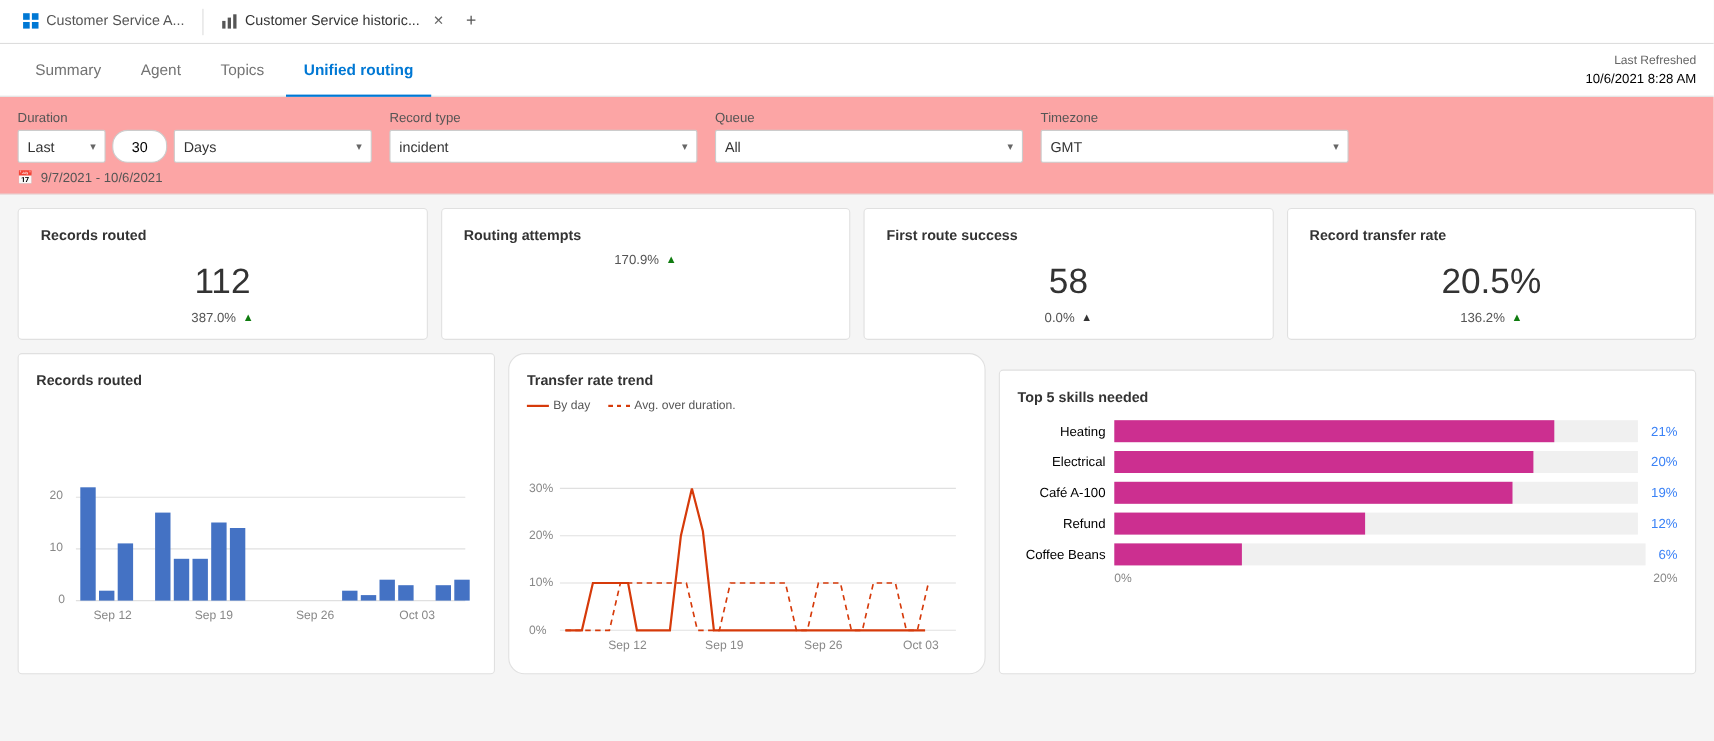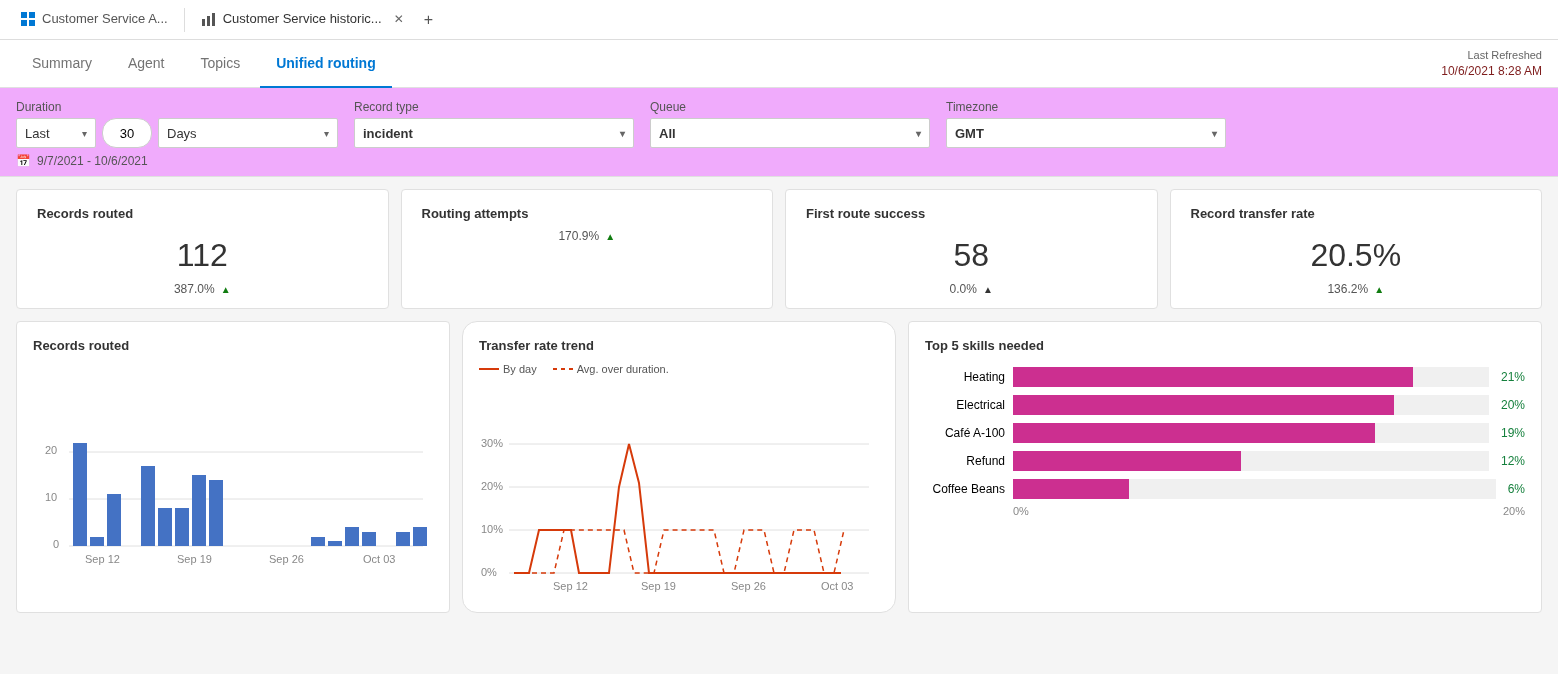--- a/index.html
+++ b/index.html
@@ -31,38 +31,38 @@
     .nav-tab {
       padding: 0 16px; height: 48px; display: flex; align-items: center;
       cursor: pointer; font-size: 14px; color: #737373;
       border-bottom: 2px solid transparent; margin-right: 4px;
     }
     .nav-tab.active { color: #0078d4; border-bottom-color: #0078d4; font-weight: 600; }
     .last-refreshed {
       position: absolute; right: 16px; top: 8px;
       font-size: 11px; color: #666; text-align: right; line-height: 1.4;
     }
-    .last-refreshed .refresh-value { color: #7f1d1d; font-size: 12px; }
+    .last-refreshed .refresh-value { color: #000000; font-size: 12px; }
 
     
     .filters {
-      background: #f0abfc; padding: 12px 16px 8px; border-bottom: 1px solid #e0e0e0;
+      background: #fca5a5; padding: 12px 16px 8px; border-bottom: 1px solid #e0e0e0;
     }
     .filter-row { display: flex; align-items: flex-start; gap: 16px; }
     .filter-group { display: flex; flex-direction: column; gap: 4px; }
     .filter-label { font-size: 12px; color: #555; font-weight: 500; }
     .filter-control { display: flex; align-items: center; gap: 6px; }
     .filter-select {
       border: 1px solid #ccc; border-radius: 2px; padding: 4px 8px;
       font-size: 13px; background: #fff; cursor: pointer;
       display: flex; align-items: center; gap: 4px; min-width: 80px;
       height: 30px;
     }
     .filter-select-wide { min-width: 180px; }
-    .filter-select-widest { min-width: 280px; font-weight: bold; }
+    .filter-select-widest { min-width: 280px; }
     .chevron { font-size: 10px; color: #666; margin-left: auto; }
     .filter-input {
       border: 1px solid #ccc; border-radius: 14px; padding: 4px 8px;
       font-size: 13px; width: 50px; height: 30px; text-align: center;
     }
     .date-range { font-size: 12px; color: #555; margin-top: 6px; display: flex; align-items: center; gap: 6px; }
     .calendar-icon { font-size: 12px; }
 
     
     .content { padding: 12px 16px; background: #f5f5f5; }
@@ -78,38 +78,38 @@
     .kpi-footer { display: flex; align-items: center; justify-content: center; gap: 6px; font-size: 12px; color: #555; }
 
     
     .charts-row { display: flex; gap: 12px; }
     .chart-card {
       background: #fff; border: 1px solid #e0e0e0;
       border-radius: 4px; padding: 16px;
     }
     .chart-card.bar-chart { flex: 0 0 430px; }
     .chart-card.line-chart { flex: 0 0 430px; border-radius: 15px; }
-    .chart-card.skills-chart { flex: 1; }
+    .chart-card.skills-chart { flex: 1; margin-top: 15px; }
     .chart-title { font-size: 13px; font-weight: 600; color: #333; margin-bottom: 10px; }
     .chart-legend { display: flex; gap: 16px; font-size: 11px; color: #555; margin-bottom: 8px; }
     .legend-line { display: flex; align-items: center; gap: 4px; }
     .legend-solid { width: 20px; height: 2px; background: #d63a0a; display: inline-block; }
     .legend-dashed { width: 20px; height: 2px; background: #d63a0a; display: inline-block;
       background: repeating-linear-gradient(90deg, #d63a0a 0, #d63a0a 4px, transparent 4px, transparent 8px); }
 
     
     svg { overflow: visible; }
 
     
     .skills-list { display: flex; flex-direction: column; gap: 8px; padding-top: 4px; }
     .skill-row { display: flex; align-items: center; gap: 8px; }
     .skill-label { font-size: 12px; color: #000000; text-align: right; width: 80px; flex-shrink: 0; }
     .skill-bar-container { flex: 1; height: 20px; background: #f0f0f0; position: relative; }
     .skill-bar { height: 100%; background: #cc2f90; }
-    .skill-pct { font-size: 12px; color: #15803d; margin-left: 4px; flex-shrink: 0; }
+    .skill-pct { font-size: 12px; color: #3b82f6; margin-left: 4px; flex-shrink: 0; }
     .skills-axis { display: flex; justify-content: space-between; font-size: 11px; color: #888; margin-top: 6px; padding-left: 88px; }
   </style>
 </head>
 <body>
 
 <div class="tab-bar">
   <div class="tab-item">
     <svg class="tab-icon" viewBox="0 0 16 16" fill="none">
       <rect x="1" y="1" width="6" height="6" fill="#0078d4"></rect>
       <rect x="9" y="1" width="6" height="6" fill="#0078d4"></rect>

